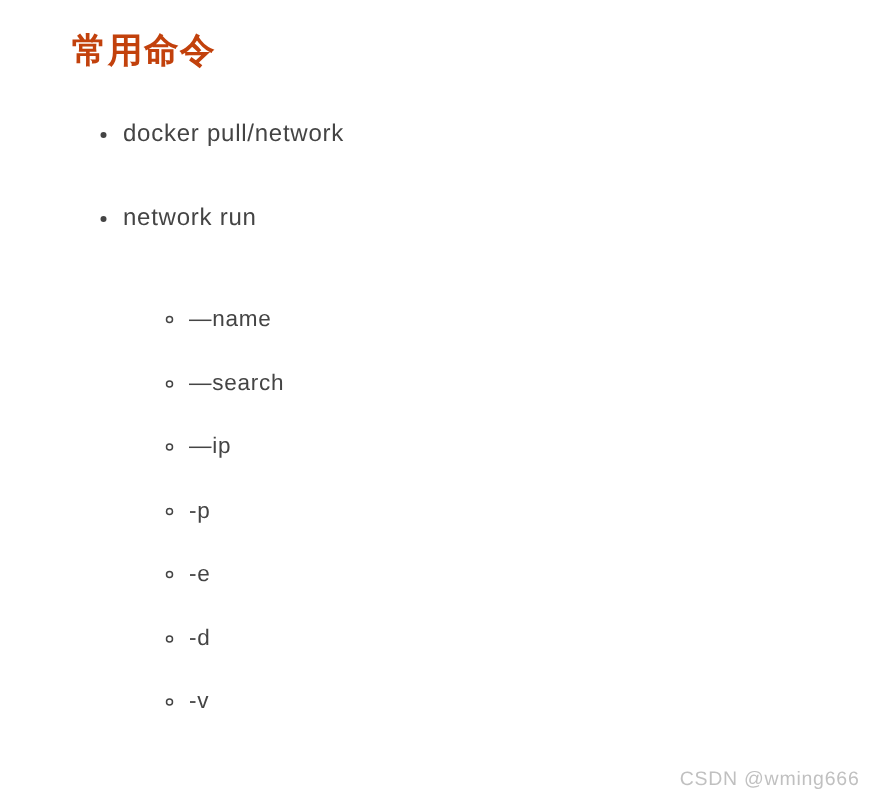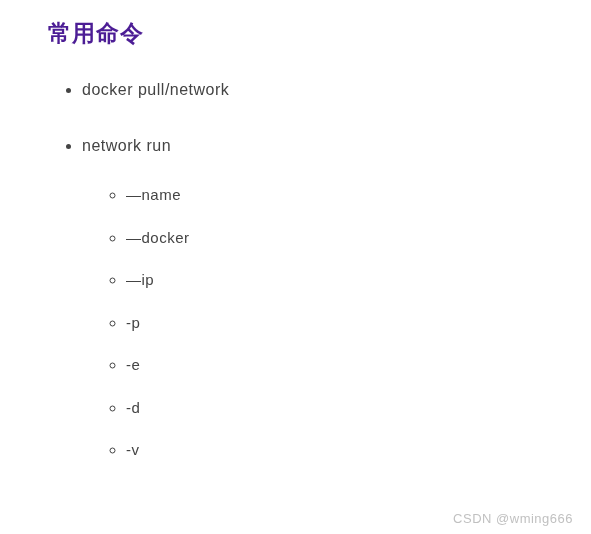--- a/index.html
+++ b/index.html
@@ -13,39 +13,39 @@
       background: #ffffff;
       font-family: -apple-system, BlinkMacSystemFont, "Segoe UI", "PingFang SC", "Microsoft YaHei", sans-serif;
       color: #333333;
       padding: 18px 48px;
       position: relative;
       overflow: hidden;
     }
     .heading {
       font-size: 23px;
       font-weight: 700;
-      color: #4c1d95;
+      color: #c2410c;
       margin-bottom: 28px;
       letter-spacing: 1px;
     }
     ul.level1 {
       list-style: disc;
       padding-left: 34px;
     }
     ul.level1 > li {
       font-size: 16px;
       color: #444444;
       line-height: 1.6;
       margin-bottom: 30px;
       letter-spacing: 0.5px;
     }
     ul.level2 {
       list-style: circle;
       padding-left: 44px;
-      margin-top: 26px;
+      margin-top: 44px;
     }
     ul.level2 > li {
       font-size: 15px;
       color: #444444;
       line-height: 1.5;
       margin-bottom: 20px;
       letter-spacing: 0.5px;
     }
     .watermark {
       position: absolute;
@@ -69,21 +69,21 @@
   <li>
     <span>docker pull/network</span>
   </li>
   <li>
     <span>network run</span>
     <ul class="level2">
       <li>
         <span>—name</span>
       </li>
       <li>
-        <span>—docker</span>
+        <span>—search</span>
       </li>
       <li>
         <span>—ip</span>
       </li>
       <li>
         <span>-p</span>
       </li>
       <li>
         <span>-e</span>
       </li>

